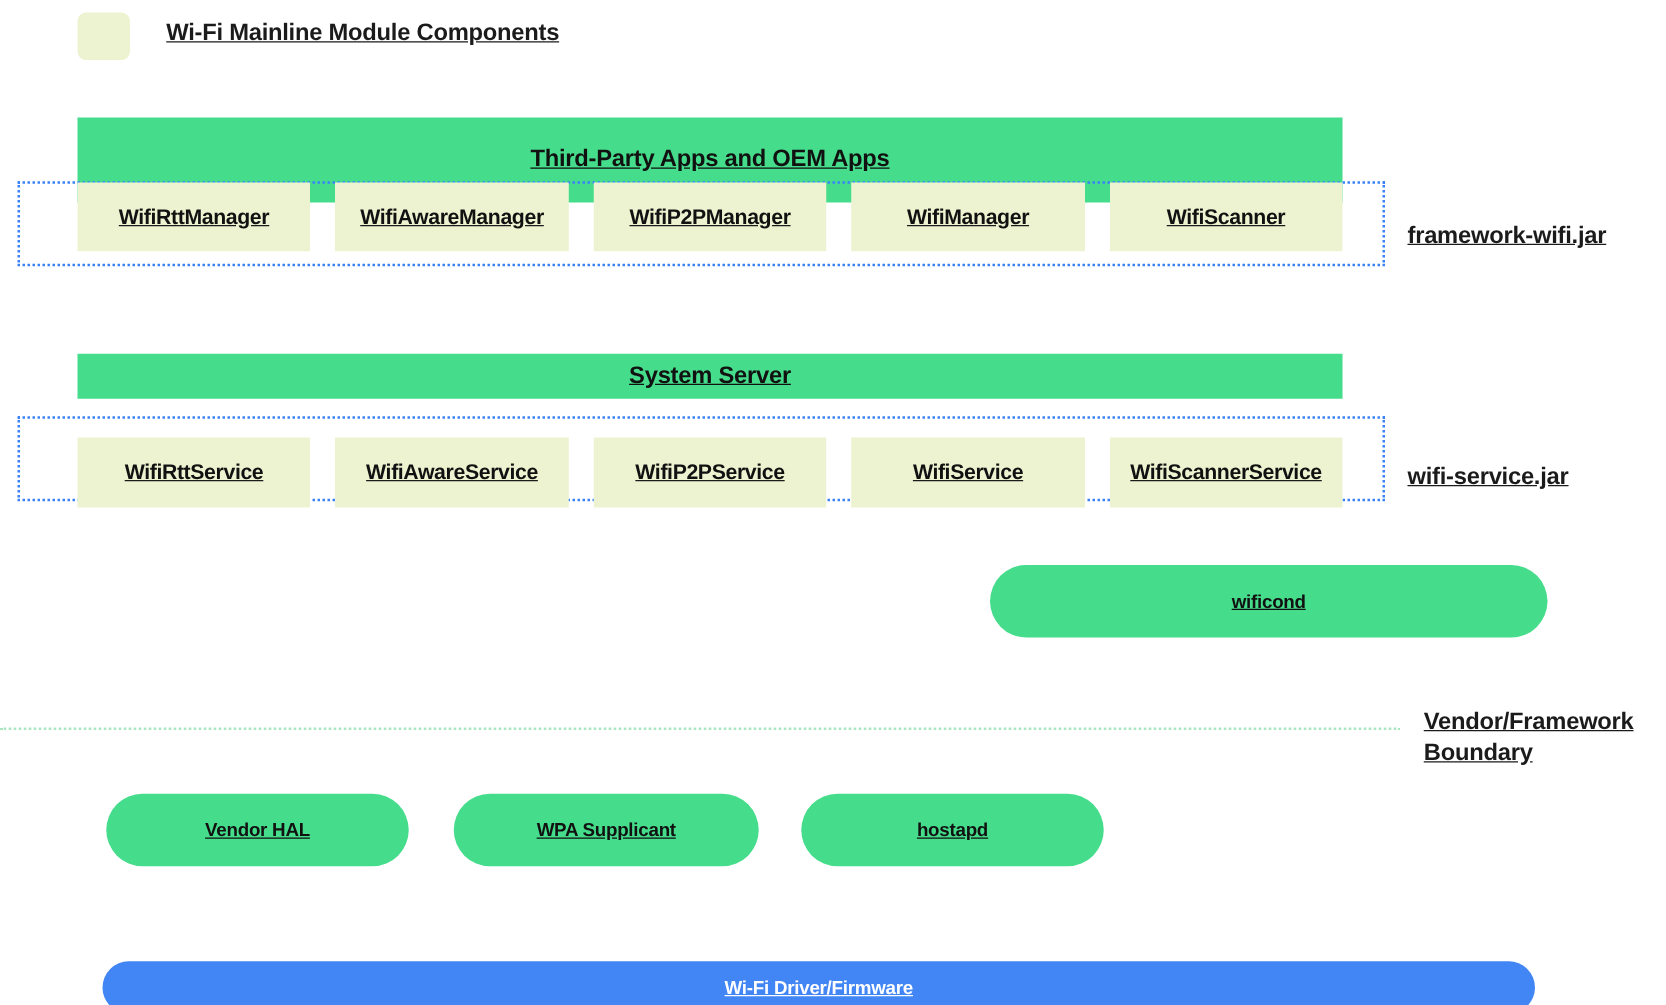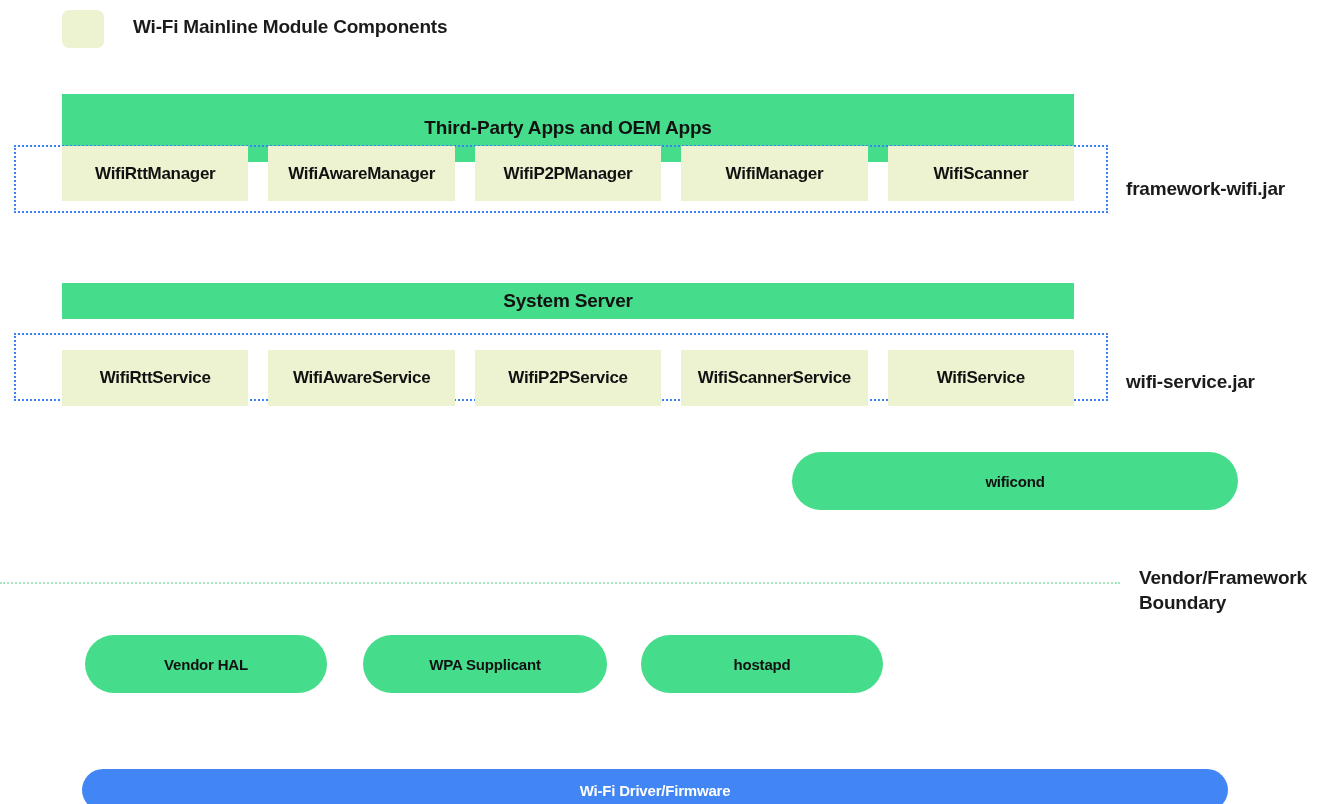--- a/index.html
+++ b/index.html
@@ -8,21 +8,21 @@
     background: #ffffff;
   }
   body {
     width: 1333px;
     height: 804px;
     position: relative;
     font-family: "Liberation Sans", sans-serif;
     color: #1b1b1b;
     overflow: hidden;
   }
-  .abs { position: absolute; }
+  .abs { position: absolute; text-decoration: underline; }
 
   
   #legend-swatch {
     left: 62px; top: 10px; width: 42px; height: 38px;
     background: #edf3d0;
     border-radius: 7px;
   }
   #legend-label {
     left: 133px; top: 16px;
     font-size: 19px; font-weight: bold;
@@ -118,22 +118,22 @@
 <div class="abs side-label" style="left:1126px; top:176px;">framework-wifi.jar</div>
 
 <div class="abs band" style="left:62px; top:283px; width:1012px; height:36px;">System Server</div>
 
 <div class="abs module-box" style="left:14px; top:333px; width:1094px; height:68px;"></div>
 
 <div class="abs cell-row" style="left:62px; top:334px; width:1012px; height:56px;margin-top:16px;">
   <div class="cell">WifiRttService</div>
   <div class="cell">WifiAwareService</div>
   <div class="cell">WifiP2PService</div>
+  <div class="cell">WifiService</div>
   <div class="cell">WifiScannerService</div>
-  <div class="cell">WifiService</div>
 </div>
 
 <div class="abs side-label" style="left:1126px; top:349px;margin-top:20px;">wifi-service.jar</div>
 
 <div class="abs pill pill-green" style="left:792px; top:452px; width:446px; height:58px;">wificond</div>
 
 <div class="abs" id="vendor-boundary-line"></div>
 <div class="abs side-label" style="left:1139px; top:565px;">
   <div>Vendor/Framework</div>
   <div>Boundary</div>

